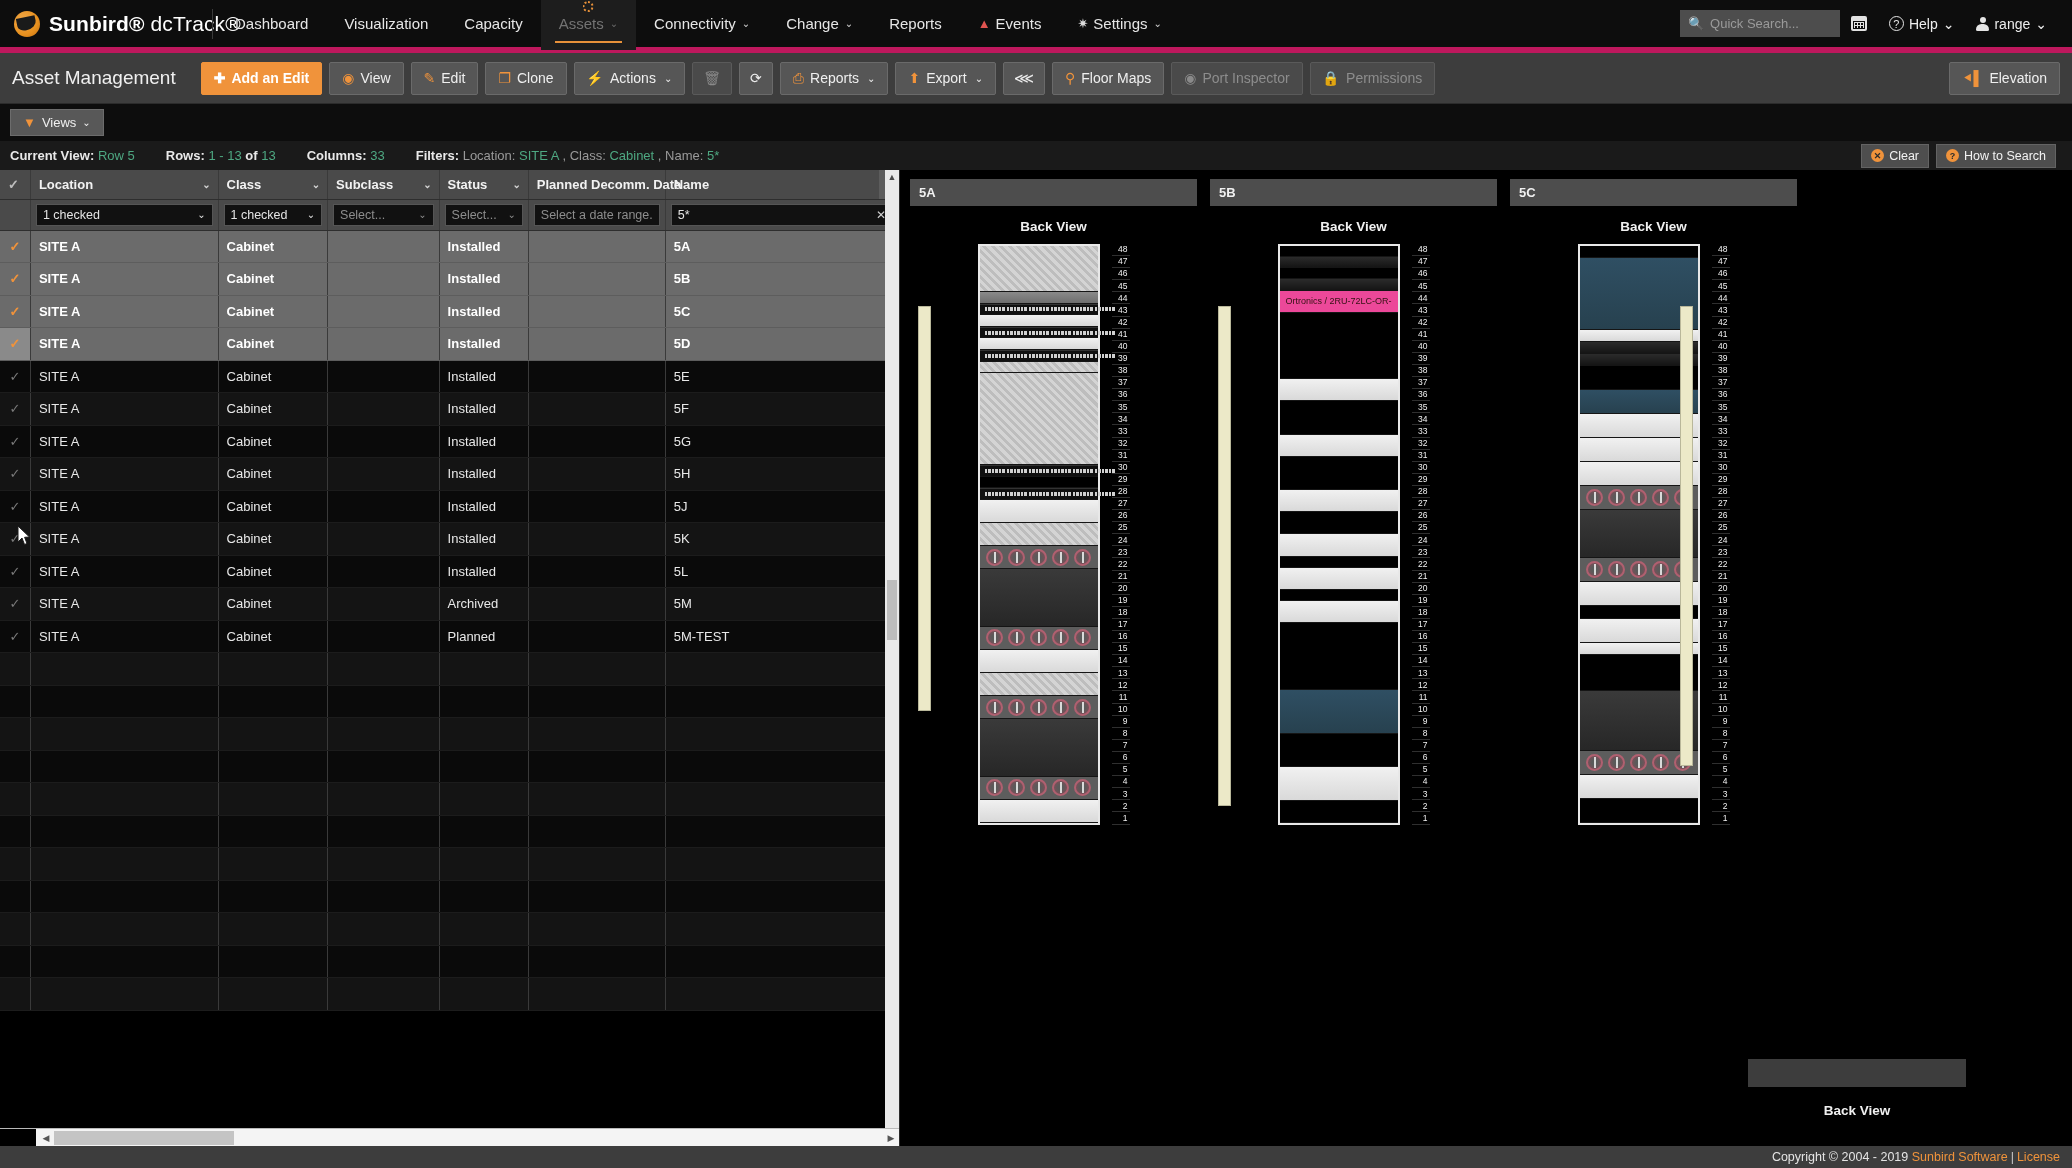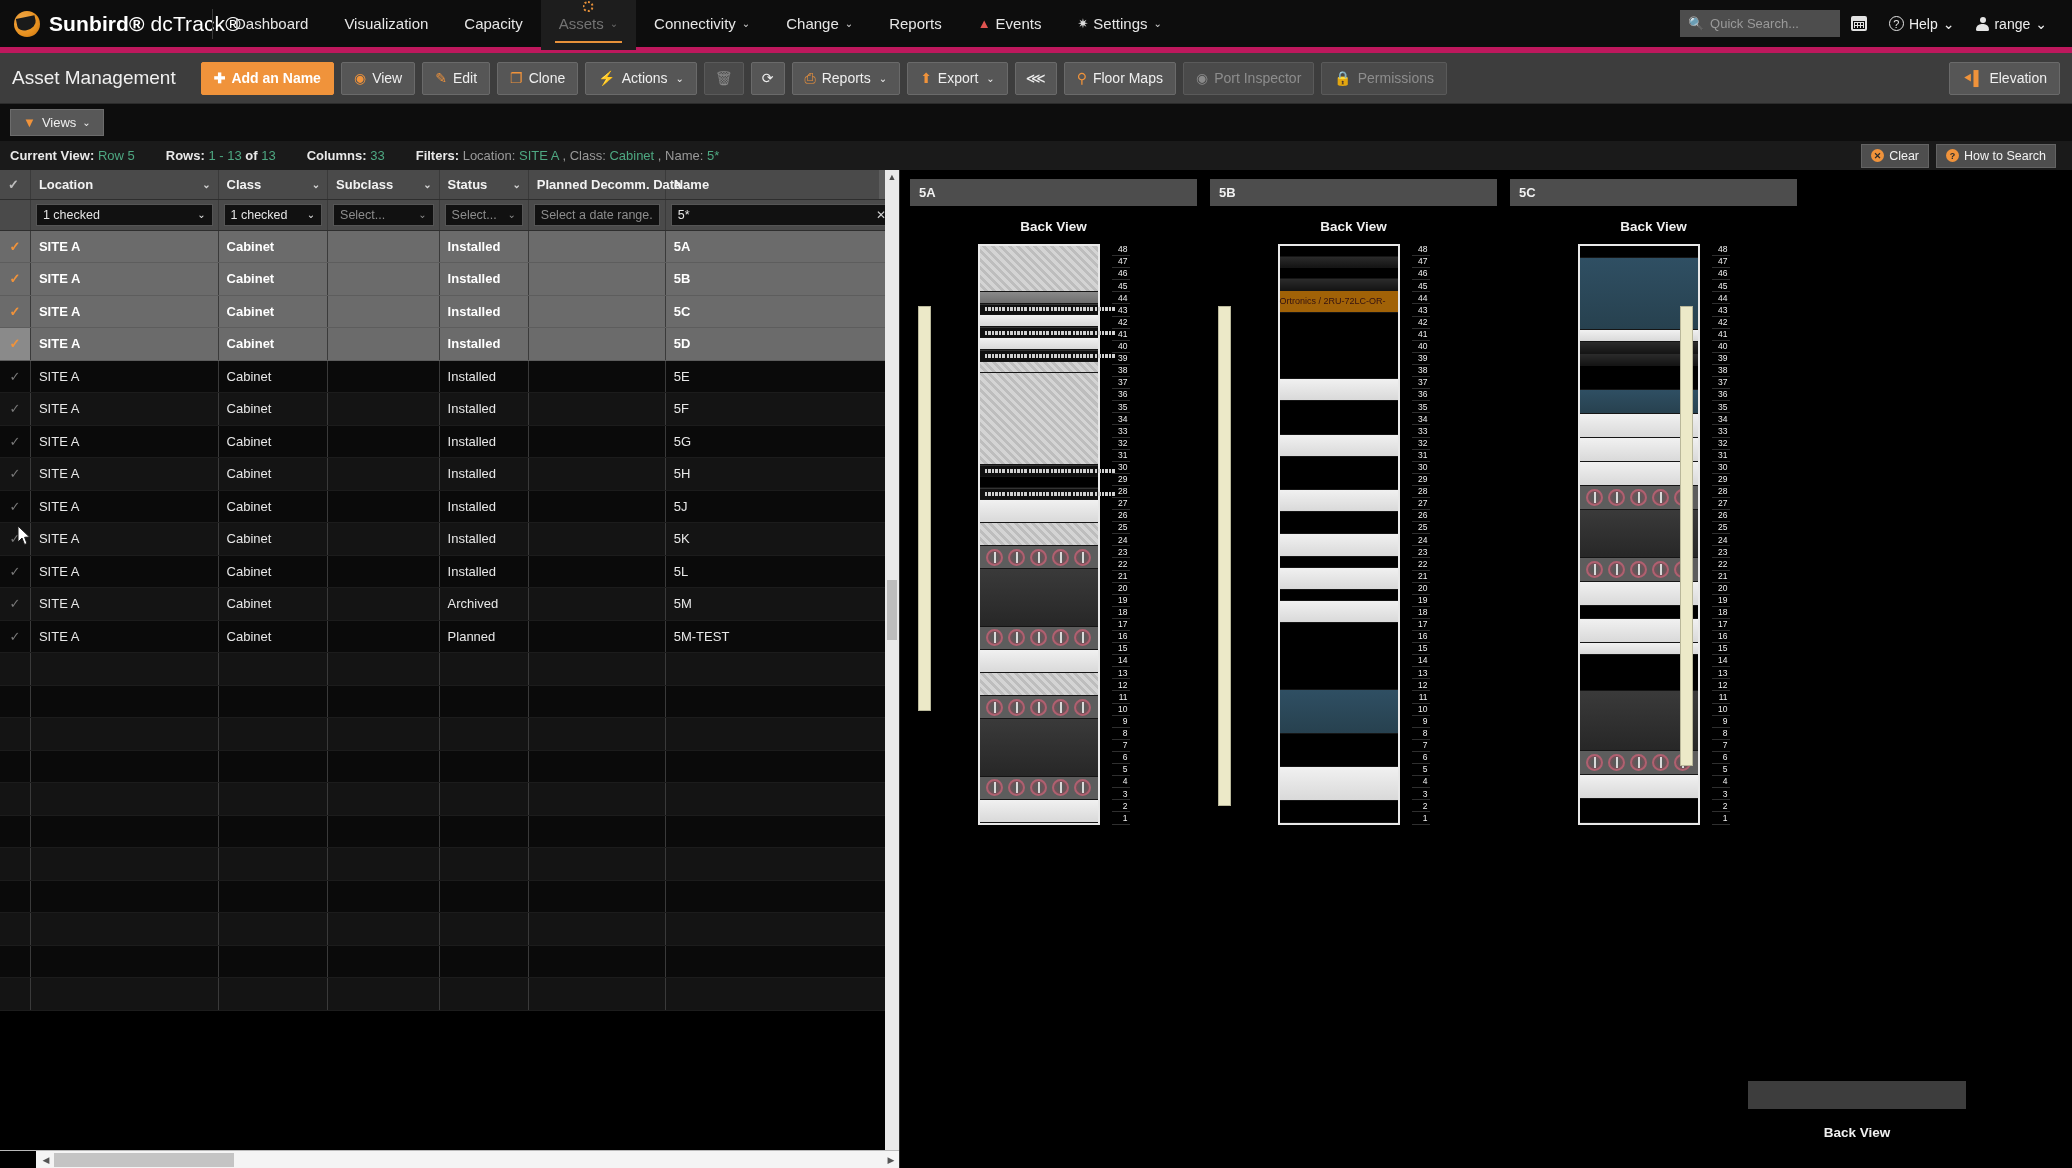--- a/index.html
+++ b/index.html
@@ -199,22 +199,22 @@
   }
   .slot { width: 100%; border-bottom: 1px solid #151515; position: relative; }
   .slot.empty { background: #000; }
   .slot.blank { background: #c9c9c9;
     background-image: repeating-linear-gradient(45deg, #d4d4d4 0 3px, #bdbdbd 3px 6px); }
   .slot.srv-light { background: linear-gradient(#f1f1f1, #d9d9d9); }
   .slot.srv-dark { background: linear-gradient(#2b2b2b, #151515); }
   .slot.srv-gray { background: linear-gradient(#8a8a8a, #6e6e6e); }
   .slot.srv-blue { background: linear-gradient(#2f4f63, #27414f); }
   .slot.patch { background: #101010; border-top: 1px solid #333; }
-  .slot.alert { background: #a16207; color: #2a1010; font-size: 9px; display: flex;
-    align-items: center; font-weight: normal; color:#331212; }
+  .slot.alert { background: #ec4899; color: #2a1010; font-size: 9px; display: flex;
+    align-items: center; padding-left: 6px; font-weight: normal; color:#331212; }
   .slot.fan { background: #5d5d5d; }
   .fan-row { display: flex; height: 100%; align-items: center; justify-content: space-around; padding: 0 4px; }
   .fan-circ { width: 17px; height: 17px; border-radius: 50%; border: 2px solid #b06070;
     background: radial-gradient(circle, #5a5a5a 30%, #8c4a58 100%); position: relative; }
   .fan-circ:after { content:""; position:absolute; left:50%; top:1px; bottom:1px; width:2px; background:#d9d9d9; transform:translateX(-50%);}
   .slot.chassis { background: linear-gradient(#3a3a3a, #272727); }
   .dots-row { display:flex; height:100%; align-items:center; gap:2px; padding: 0 5px;}
   .dot-grp { display:flex; gap:1px; }
   .dot { width: 2.5px; height: 4px; background: #d0d0d0; }
   .side-rail {
@@ -306,21 +306,21 @@
         <span class="caret">⌄</span>
       </div>
     </div>
   </div>
 
   <div class="actionbar">
     <div class="page-title">Asset Management</div>
 
     <div class="btn primary">
       <span class="ic">✚</span>
-      <span>Add an Name</span>
+      <span>Add an Edit</span>
     </div>
     <div class="btn">
       <span class="ic">◉</span>
       <span>View</span>
     </div>
     <div class="btn">
       <span class="ic">✎</span>
       <span>Edit</span>
     </div>
     <div class="btn">
@@ -1318,13 +1318,19 @@
         </div>
       </div>
 
       <div class="bottom-rack">
         <div class="bottom-rack-box"></div>
         <div class="bottom-rack-title">Back View</div>
       </div>
     </div>
   </div>
 
+  <div class="footer">
+    <span>Copyright © 2004 - 2019</span>&nbsp;
+    <a href="#">Sunbird Software</a>
+    <span class="sep">|</span>
+    <a href="#">License</a>
+  </div>
 </div>
 
 </body></html>

